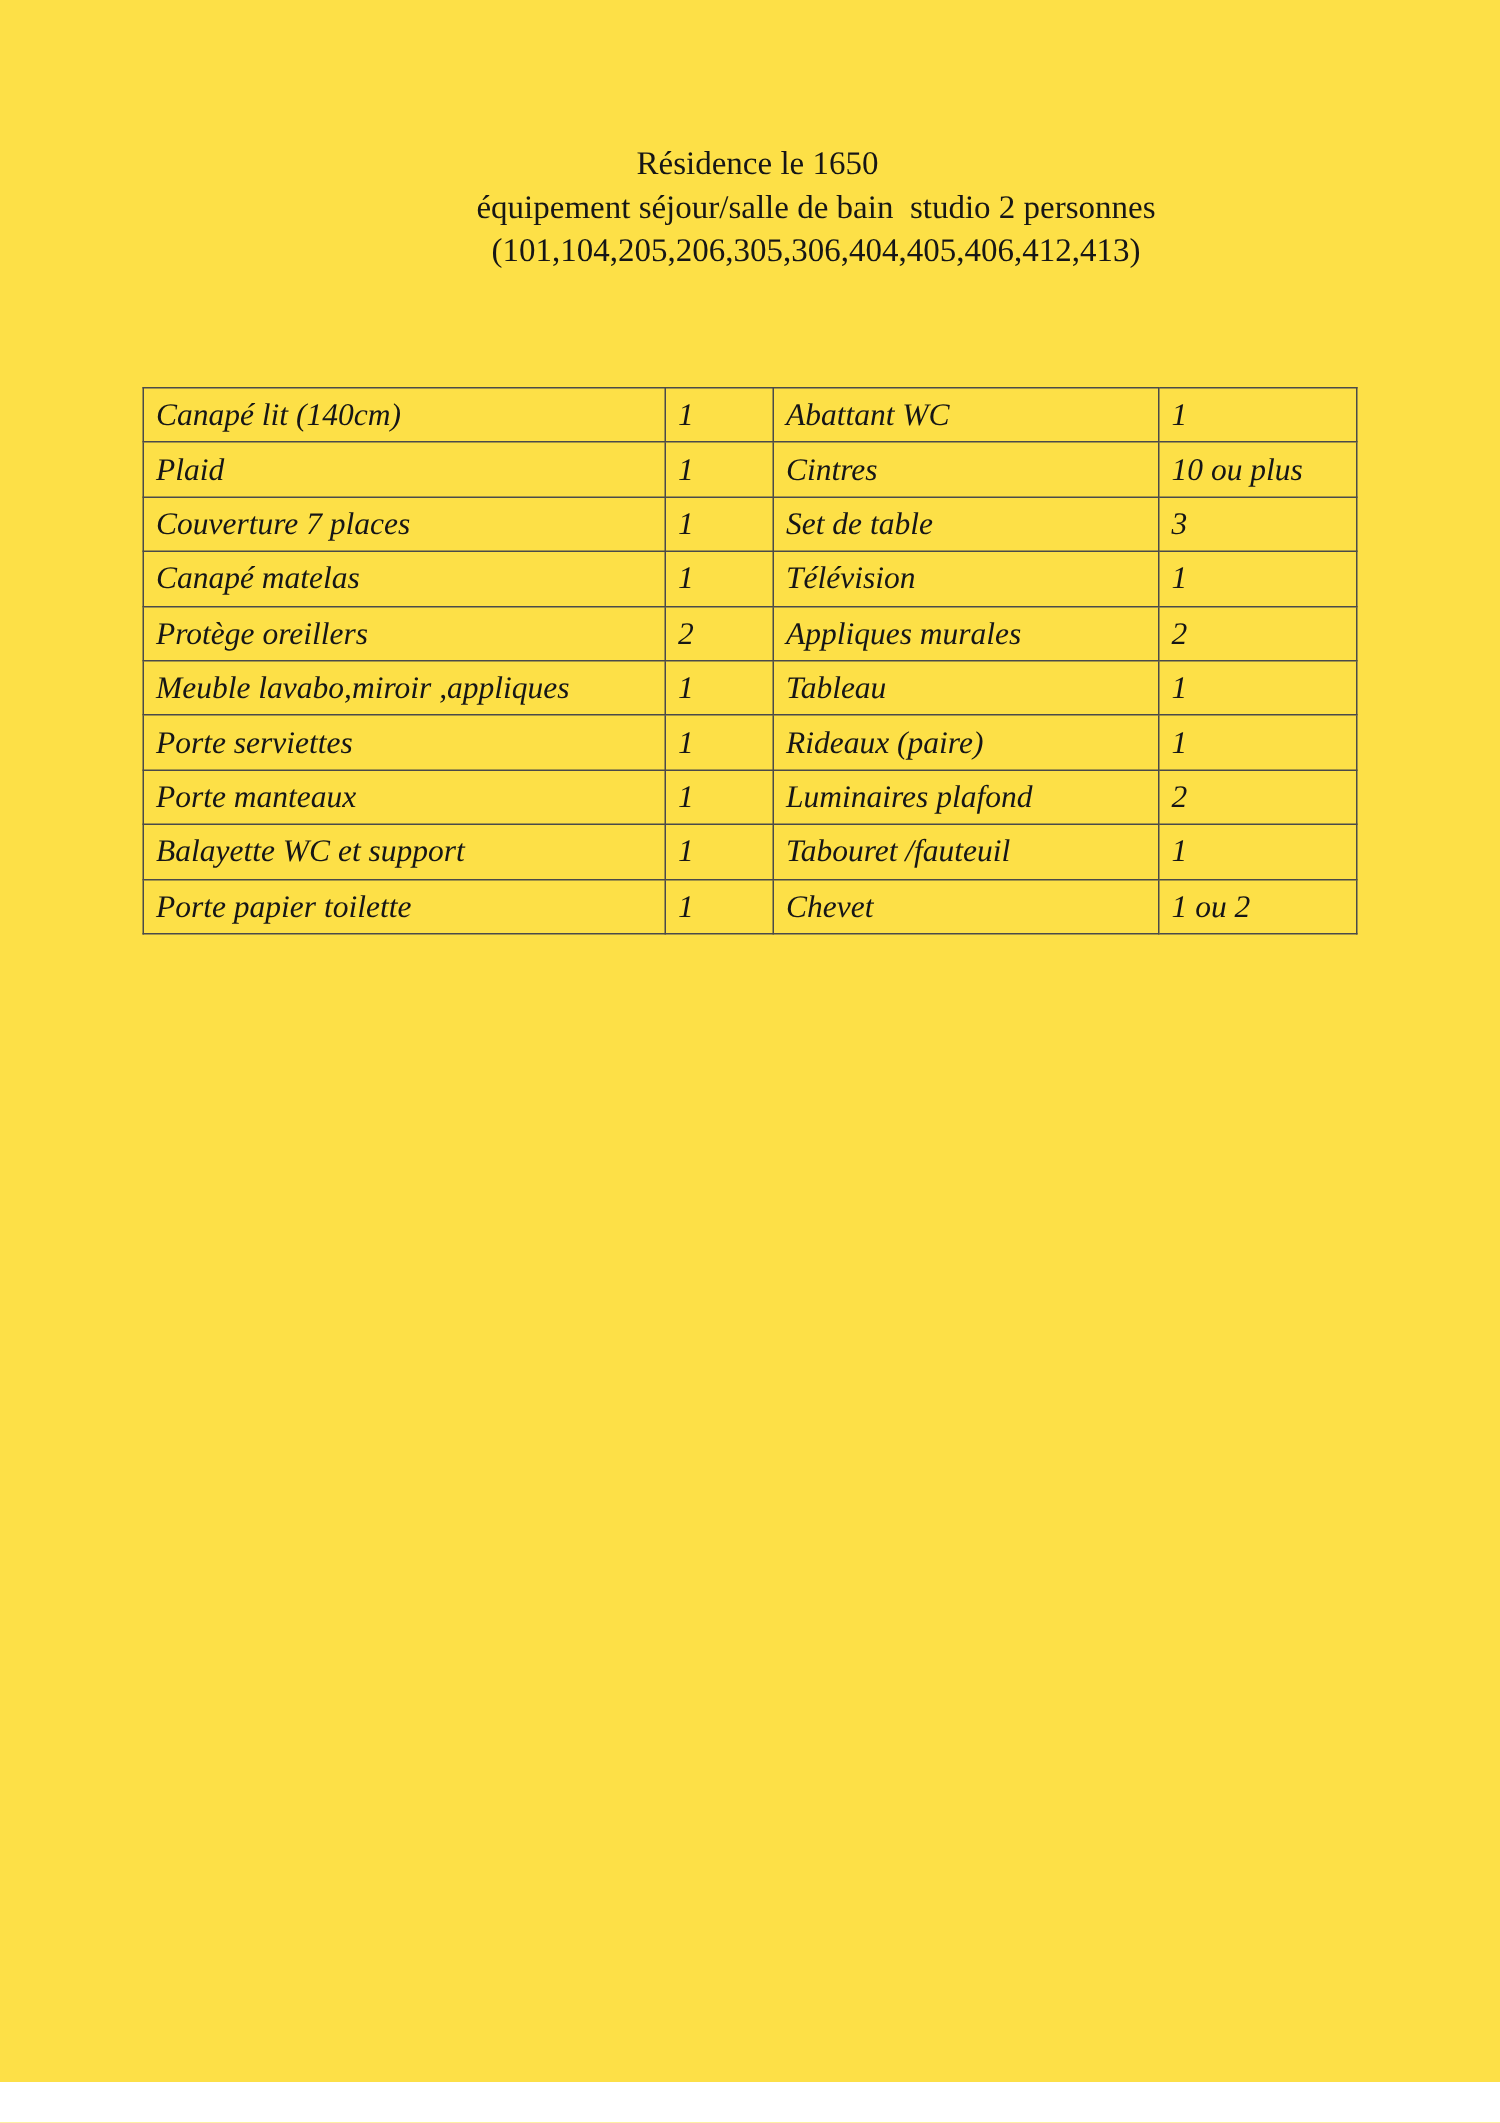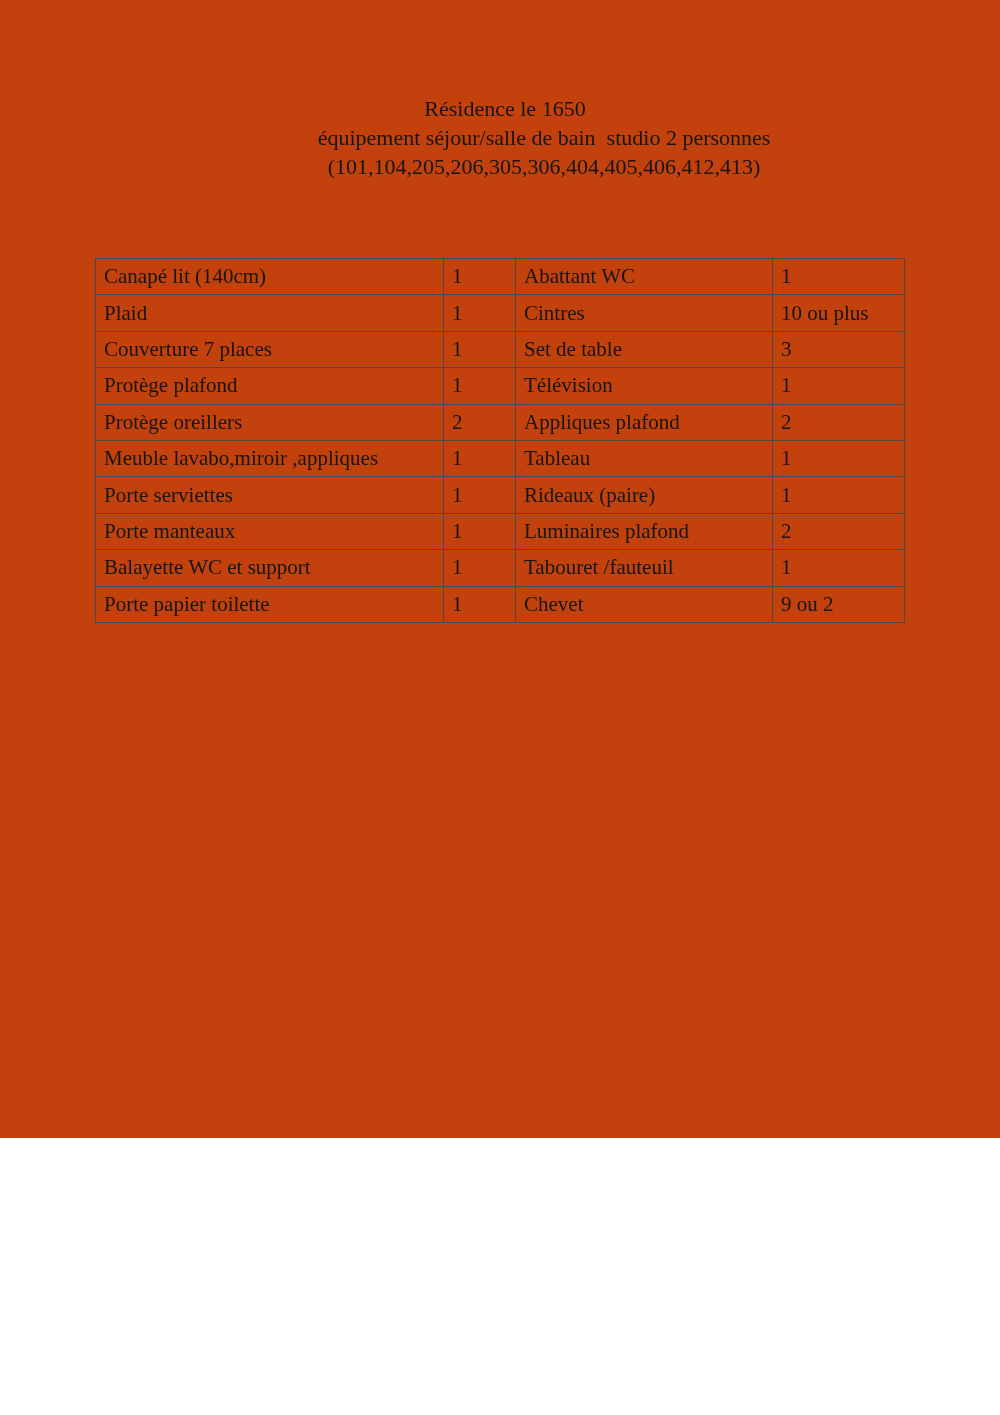--- a/index.html
+++ b/index.html
@@ -3,22 +3,22 @@
 <meta charset="utf-8">
 <style>
   html, body {
     margin: 0;
     padding: 0;
     background: #ffffff;
   }
   .page {
     position: relative;
     width: 1000px;
-    height: 1138px;
-    background: #c2410c;
+    height: 1388px;
+    background: #fde047;
     font-family: "Liberation Serif", serif;
     color: #161616;
     overflow: hidden;
   }
   .title-block {
     position: absolute;
     top: 94px;
     left: 0;
     width: 1000px;
     text-align: center;
@@ -41,20 +41,21 @@
     font-size: 21px;
     color: #161616;
   }
   table.equipment td {
     border: 1px solid #4a4a4a;
     height: 35.4px;
     padding: 0 2px 0 8px;
     vertical-align: middle;
     overflow: hidden;
     white-space: nowrap;
+    font-style: italic;
   }
 </style>
 </head>
 <body>
 
 <div class="page">
 
   <div class="title-block">
     <div class="title-line shift-small">Résidence le 1650</div>
     <div class="title-line shift-big">équipement séjour/salle de bain  studio 2 personnes</div>
@@ -81,29 +82,29 @@
           <td>Cintres</td>
           <td>10 ou plus</td>
         </tr>
         <tr>
           <td>Couverture 7 places</td>
           <td>1</td>
           <td>Set de table</td>
           <td>3</td>
         </tr>
         <tr>
-          <td>Protège plafond</td>
+          <td>Canapé matelas</td>
           <td>1</td>
           <td>Télévision</td>
           <td>1</td>
         </tr>
         <tr>
           <td>Protège oreillers</td>
           <td>2</td>
-          <td>Appliques plafond</td>
+          <td>Appliques murales</td>
           <td>2</td>
         </tr>
         <tr>
           <td>Meuble lavabo,miroir ,appliques</td>
           <td>1</td>
           <td>Tableau</td>
           <td>1</td>
         </tr>
         <tr>
           <td>Porte serviettes</td>
@@ -120,18 +121,18 @@
         <tr>
           <td>Balayette WC et support</td>
           <td>1</td>
           <td>Tabouret /fauteuil</td>
           <td>1</td>
         </tr>
         <tr>
           <td>Porte papier toilette</td>
           <td>1</td>
           <td>Chevet</td>
-          <td>9 ou 2</td>
+          <td>1 ou 2</td>
         </tr>
       </tbody>
   </table>
 
 </div>
 
 </body></html>

